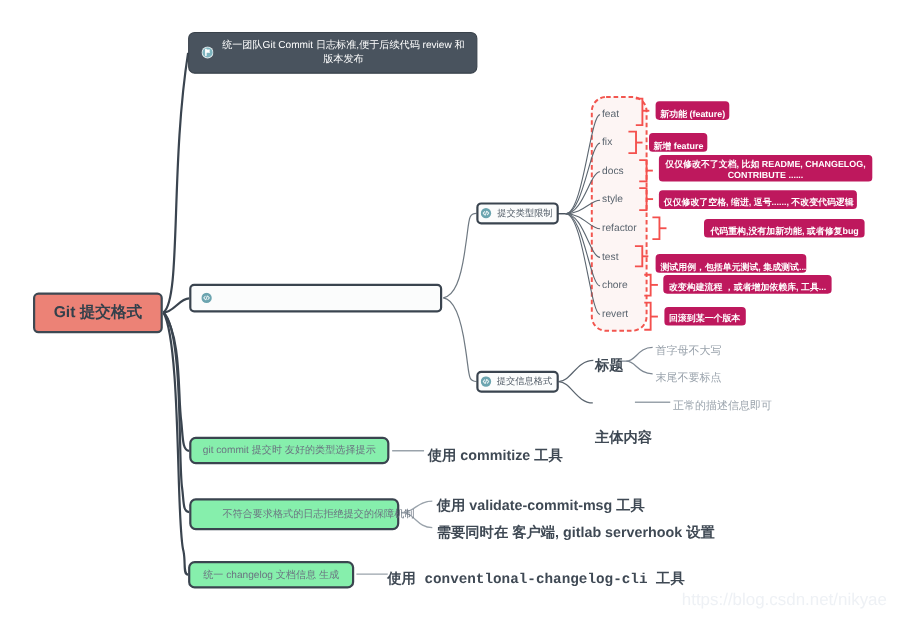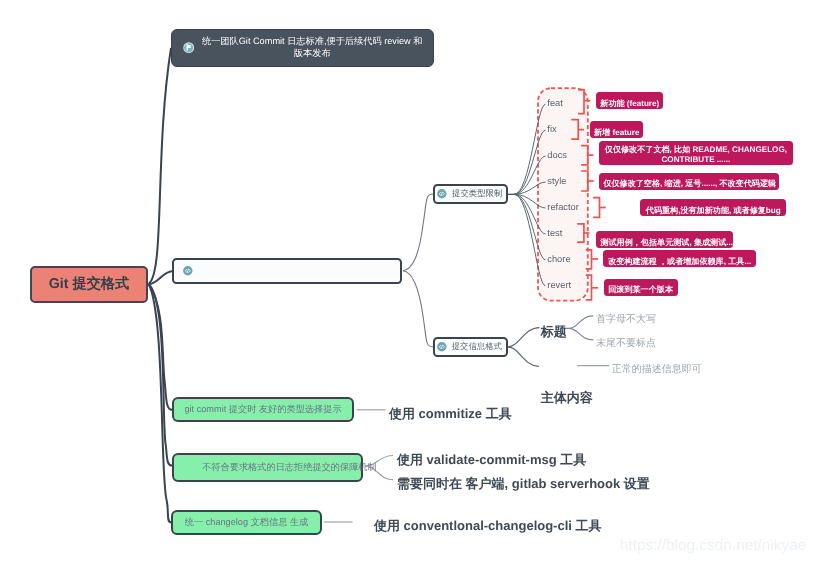--- a/index.html
+++ b/index.html
@@ -184,17 +184,17 @@
       </div>
       <div class="bnode" style="left: 171.5px; top: 453.1px; width: 191.9px; height: 29px; padding-left: 44px;">
         <span>不符合要求格式的日志拒绝提交的保障机制</span>
       </div>
       <div class="bnode" style="left: 171.4px; top: 510.1px; width: 150.3px; height: 24.6px;">
         <span>统一 changelog 文档信息 生成</span>
       </div>
       <div class="plab bold" style="left: 388.9px; top: 405.2px; font-weight: bold;">使用 commitize  工具</div>
       <div class="plab bold" style="left: 397px; top: 450.6px; font-weight: bold;">使用 validate-commit-msg 工具</div>
       <div class="plab bold" style="left: 397px; top: 474.8px; font-weight: bold;">需要同时在 客户端, gitlab serverhook 设置</div>
-      <div class="plab bold" style="left: 374px; top: 517.2px; font-weight: bold;">使用 conventlonal-changelog-cli 工具</div>
+      <div class="plab bold" style="left: 352px; top: 517.2px; font-weight: bold; font-family: Liberation Mono, monospace;">使用 conventlonal-changelog-cli 工具</div>
     </div>
 
   <div class="watermark">https://blog.csdn.net/nikyae</div>
 </div>
 
 </body></html>

